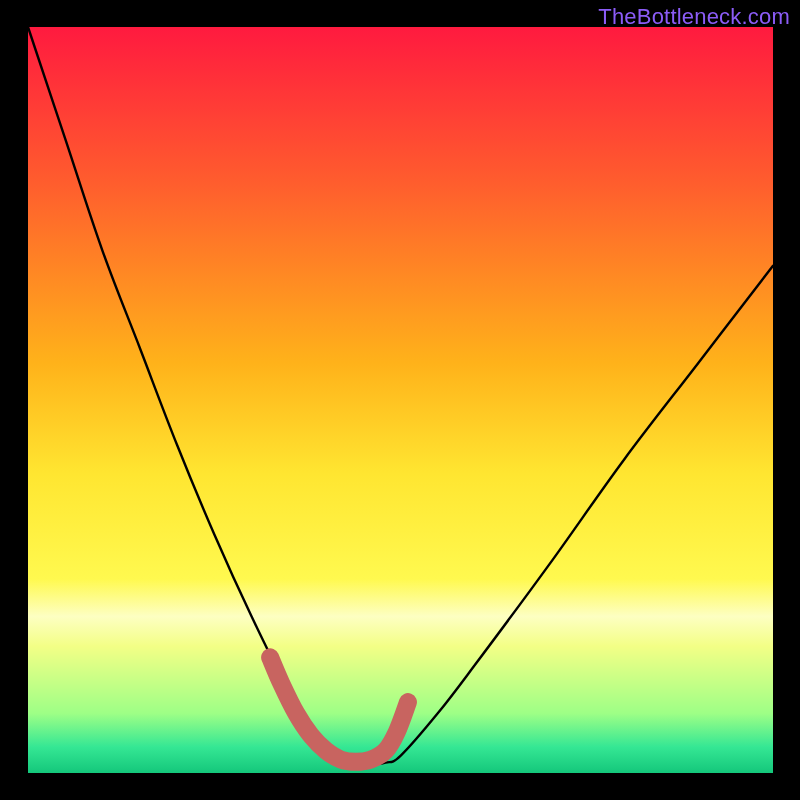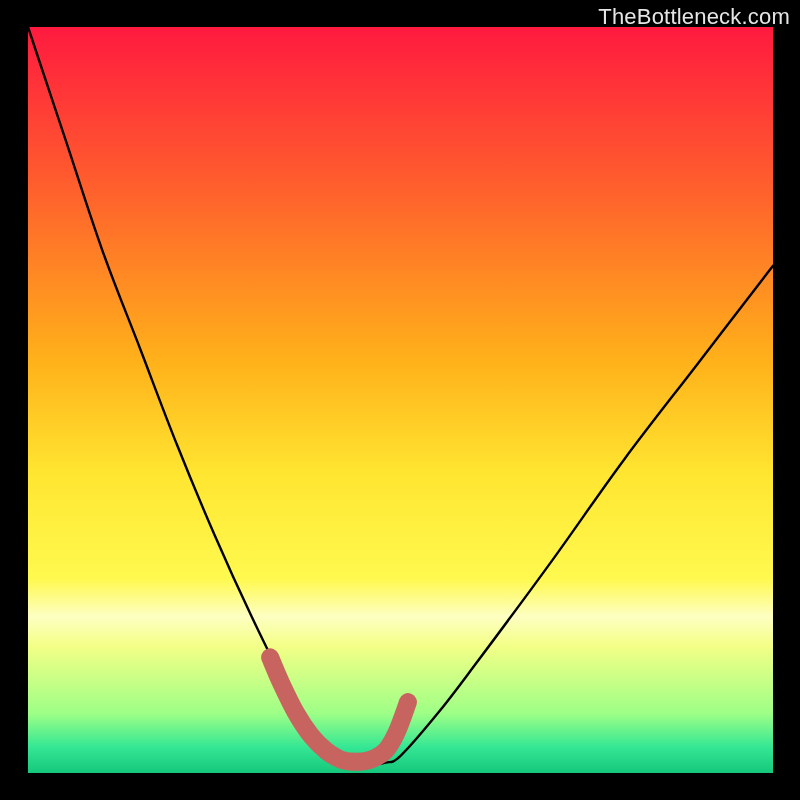--- a/index.html
+++ b/index.html
@@ -16,21 +16,21 @@
     top: 0;
     left: 0;
     width: 800px;
     height: 800px;
     background: #000;
   }
   .watermark {
     position: absolute;
     top: 4px;
     right: 10px;
-    color: #e5e5e5;
+    color: #8b5cf6;
     font-size: 22px;
     letter-spacing: 0.2px;
     font-weight: 400;
   }
   svg {
     position: absolute;
     top: 0;
     left: 0;
   }
 </style>

